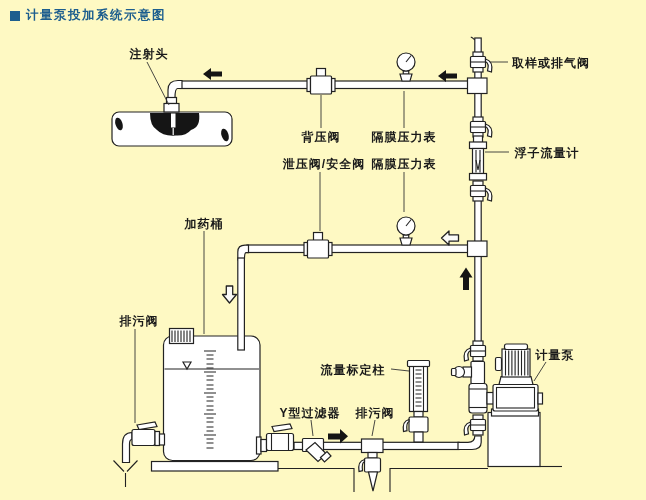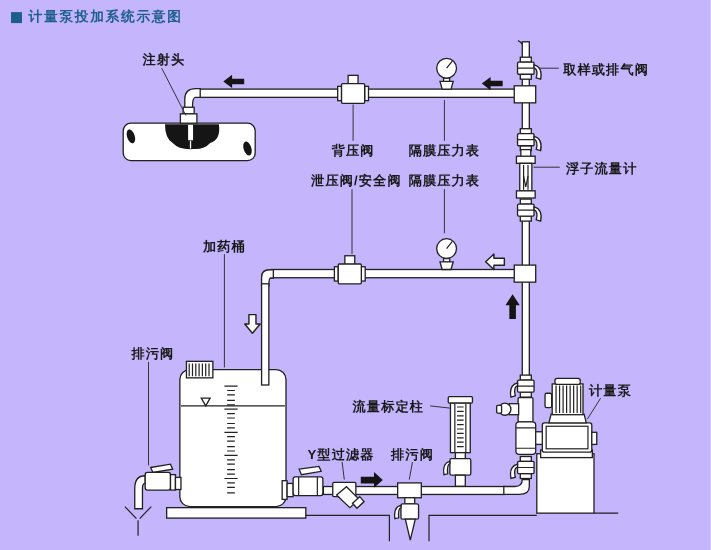--- a/index.html
+++ b/index.html
@@ -1,18 +1,18 @@
 <!DOCTYPE html>
 <html><head>
 <meta charset="utf-8">
 <style>
   html,body { margin:0; padding:0; }
   .canvas {
     position:relative; width:646px; height:500px;
-    background:#c4b5fd; overflow:hidden;
+    background:#fef9c3; overflow:hidden;
     font-family:"Liberation Sans","DejaVu Sans",sans-serif;
   }
   .canvas svg { position:absolute; left:0; top:0; }
   .title-row { position:absolute; top:7px; left:10px; display:flex; align-items:center; gap:6px; z-index:2; }
   .bullet { width:10px; height:10px; background:#1d5e8e; }
   .title-text { font-size:12.5px; font-weight:bold; color:#1d5e8e; letter-spacing:1.5px; }
 
   .w   { fill:#ffffff; stroke:#222222; stroke-width:1.2; }
   .ln  { fill:none; stroke:#222222; stroke-width:1.1; }
   .thin{ fill:none; stroke:#333333; stroke-width:0.9; }

